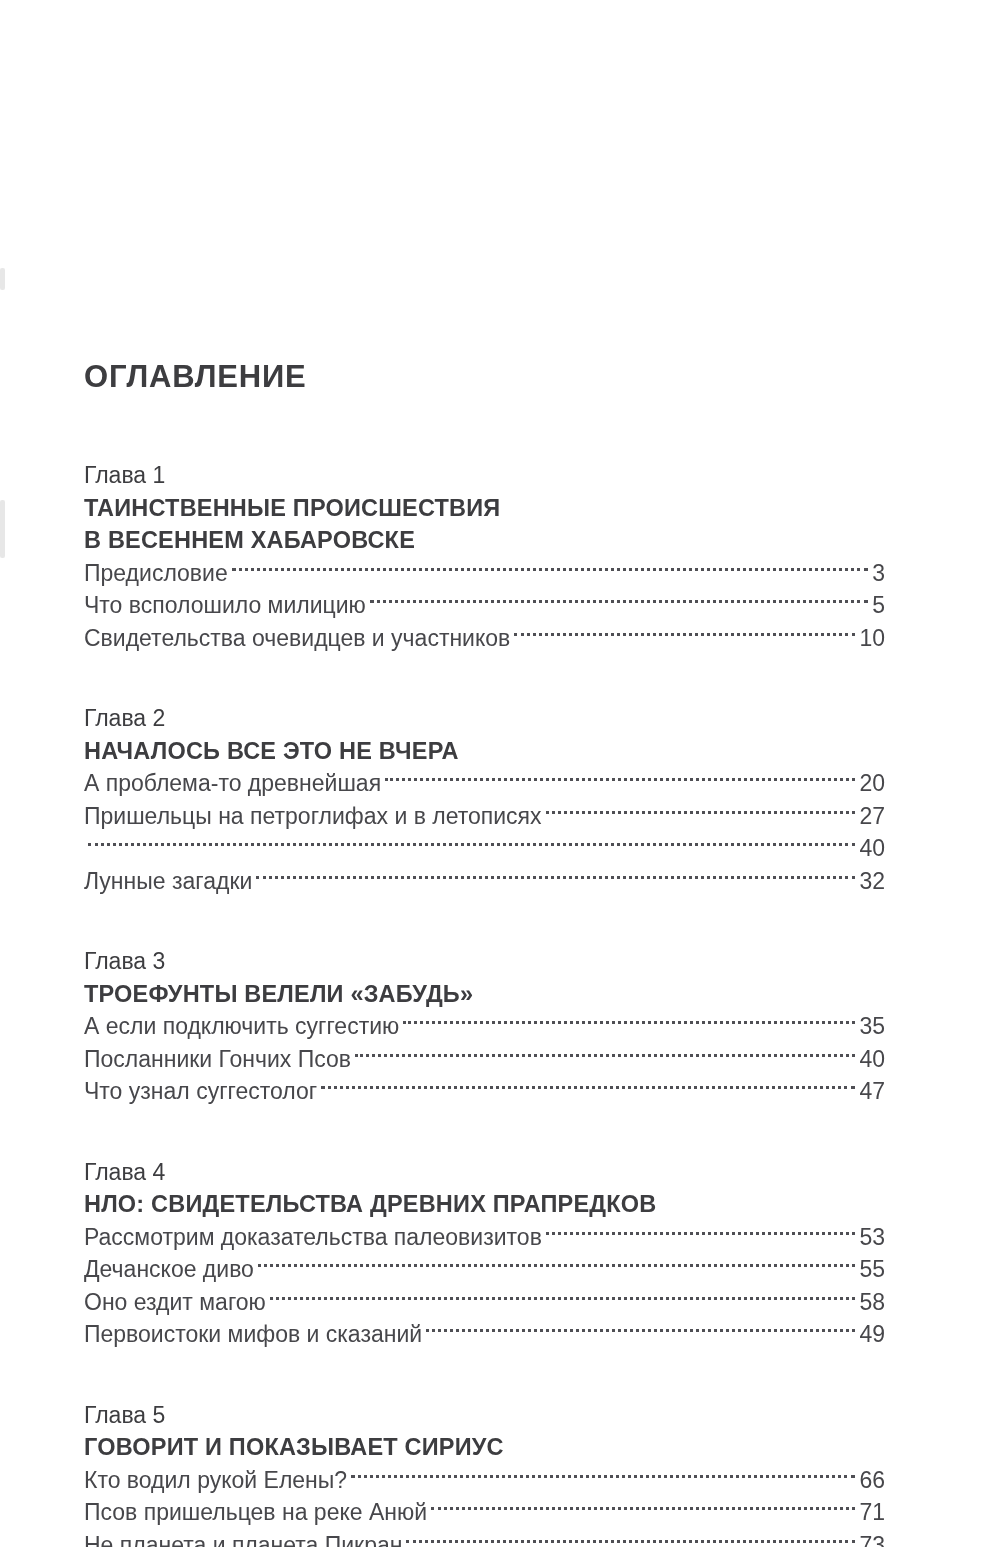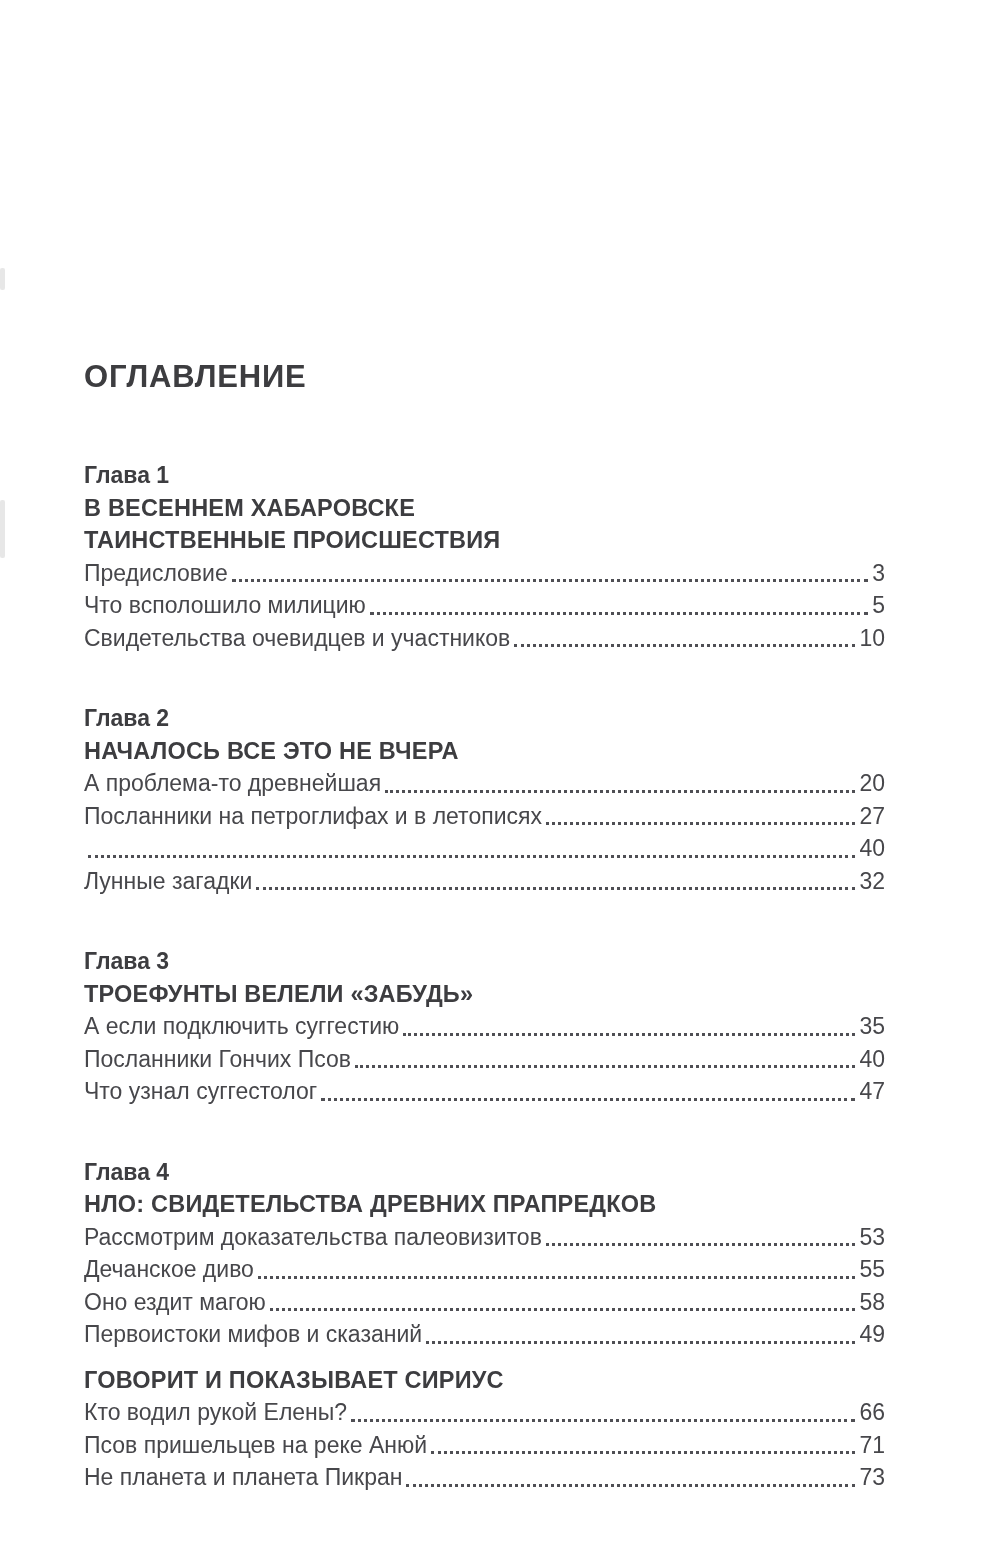--- a/index.html
+++ b/index.html
@@ -30,34 +30,34 @@
     font-weight: bold;
     letter-spacing: 0.8px;
     color: var(--heading, #3d3d40);
   }
   .chapter + .chapter {
     margin-top: 13px;
   }
   .chapter-label {
     font-size: 23px;
     line-height: 32.5px;
-    font-weight: bold;
+    font-weight: normal;
     color: var(--heading, #3d3d40);
     margin-top: 48px;
   }
   .chapter-title-line {
     font-size: 23.5px;
     line-height: 32.5px;
     font-weight: bold;
     letter-spacing: 0.2px;
     color: var(--heading, #3d3d40);
   }
   .entry {
     display: flex;
-    align-items: flex-end;
+    align-items: center;
     font-size: 23px;
     line-height: 32.5px;
     color: var(--body, #47474b);
   }
   .entry-title {
     white-space: nowrap;
     flex: 0 0 auto;
   }
   .dot-leader {
     flex: 1 1 auto;
@@ -88,22 +88,22 @@
 <div class="page">
   <div class="scan-artifact a1"></div>
   <div class="scan-artifact a2"></div>
 
   <div class="content">
     <h1 class="toc-title">ОГЛАВЛЕНИЕ</h1>
     <div id="chapters">
   <section class="chapter">
     <div class="chapter-label">Глава 1</div>
     <div class="chapter-title">
+            <div class="chapter-title-line">ТАИНСТВЕННЫЕ ПРОИСШЕСТВИЯ</div>
             <div class="chapter-title-line">В ВЕСЕННЕМ ХАБАРОВСКЕ</div>
-            <div class="chapter-title-line">ТАИНСТВЕННЫЕ ПРОИСШЕСТВИЯ</div>
           </div>
     <div class="entries">
   <div class="entry">
     <span class="entry-title">Предисловие</span>
     <span class="dot-leader"></span>
     <span class="entry-page">3</span>
   </div>
 
   <div class="entry">
     <span class="entry-title">Что всполошило милицию</span>
@@ -126,21 +126,21 @@
             <div class="chapter-title-line">НАЧАЛОСЬ ВСЕ ЭТО НЕ ВЧЕРА</div>
           </div>
     <div class="entries">
   <div class="entry">
     <span class="entry-title">А проблема-то древнейшая</span>
     <span class="dot-leader"></span>
     <span class="entry-page">20</span>
   </div>
 
   <div class="entry">
-    <span class="entry-title">Посланники на петроглифах и в летописях</span>
+    <span class="entry-title">Пришельцы на петроглифах и в летописях</span>
     <span class="dot-leader"></span>
     <span class="entry-page">27</span>
   </div>
 
   <div class="entry">
     <span class="dot-leader"></span>
     <span class="entry-page">40</span>
   </div>
 
   <div class="entry">
@@ -203,20 +203,21 @@
 
   <div class="entry">
     <span class="entry-title">Первоистоки мифов и сказаний</span>
     <span class="dot-leader"></span>
     <span class="entry-page">49</span>
   </div>
 </div>
   </section>
 
   <section class="chapter">
+    <div class="chapter-label">Глава 5</div>
     <div class="chapter-title">
             <div class="chapter-title-line">ГОВОРИТ И ПОКАЗЫВАЕТ СИРИУС</div>
           </div>
     <div class="entries">
   <div class="entry">
     <span class="entry-title">Кто водил рукой Елены?</span>
     <span class="dot-leader"></span>
     <span class="entry-page">66</span>
   </div>
 

